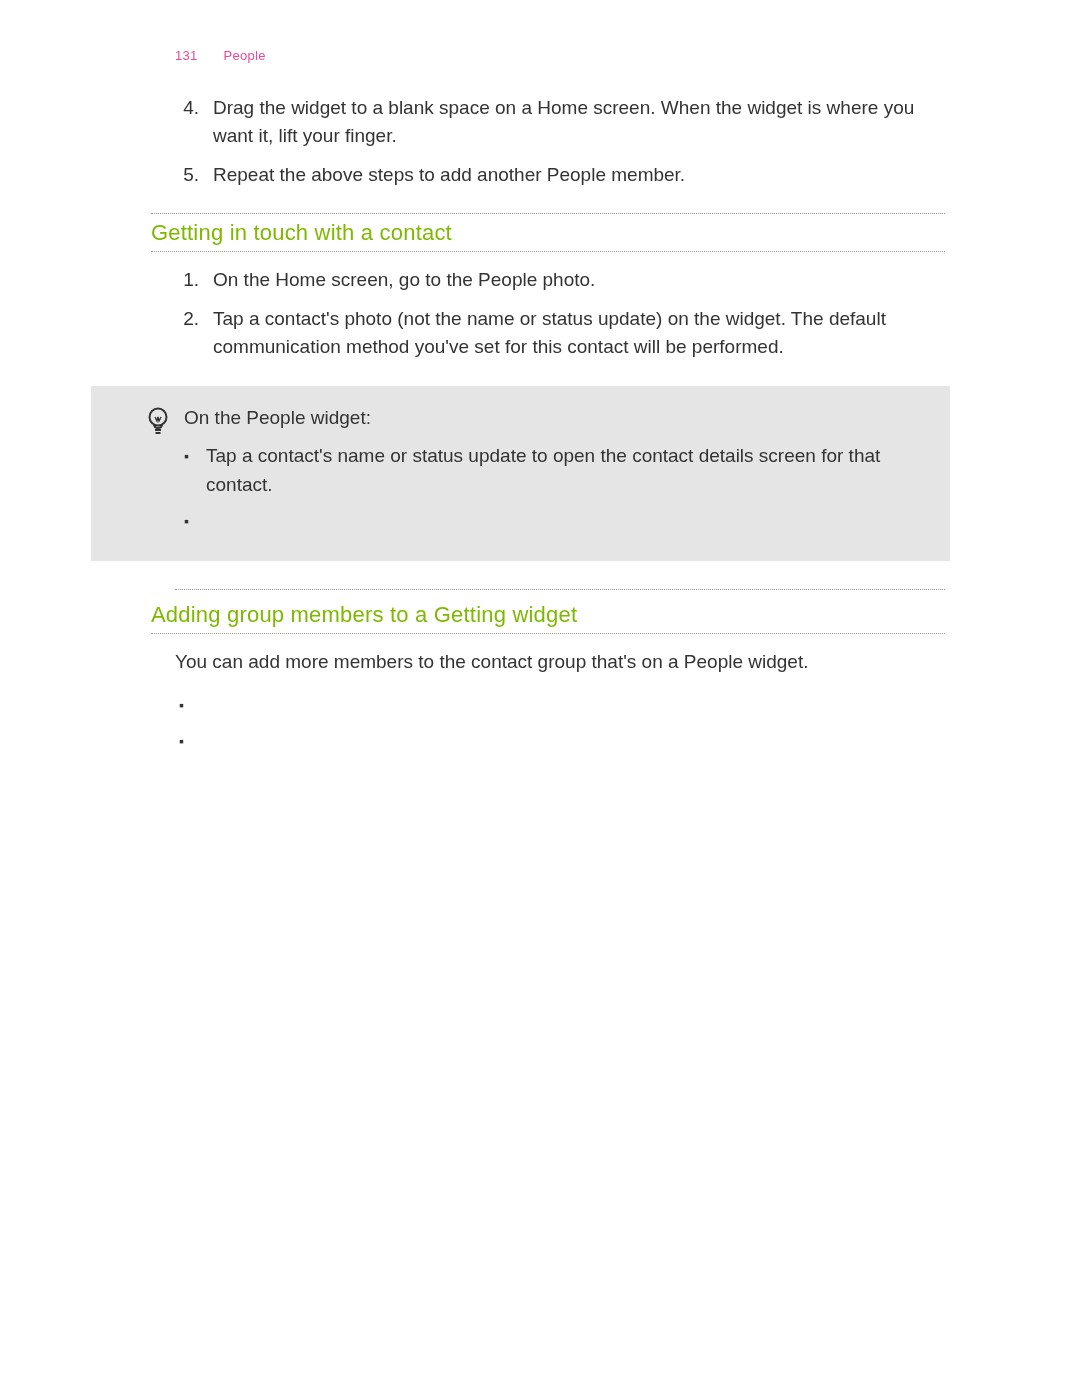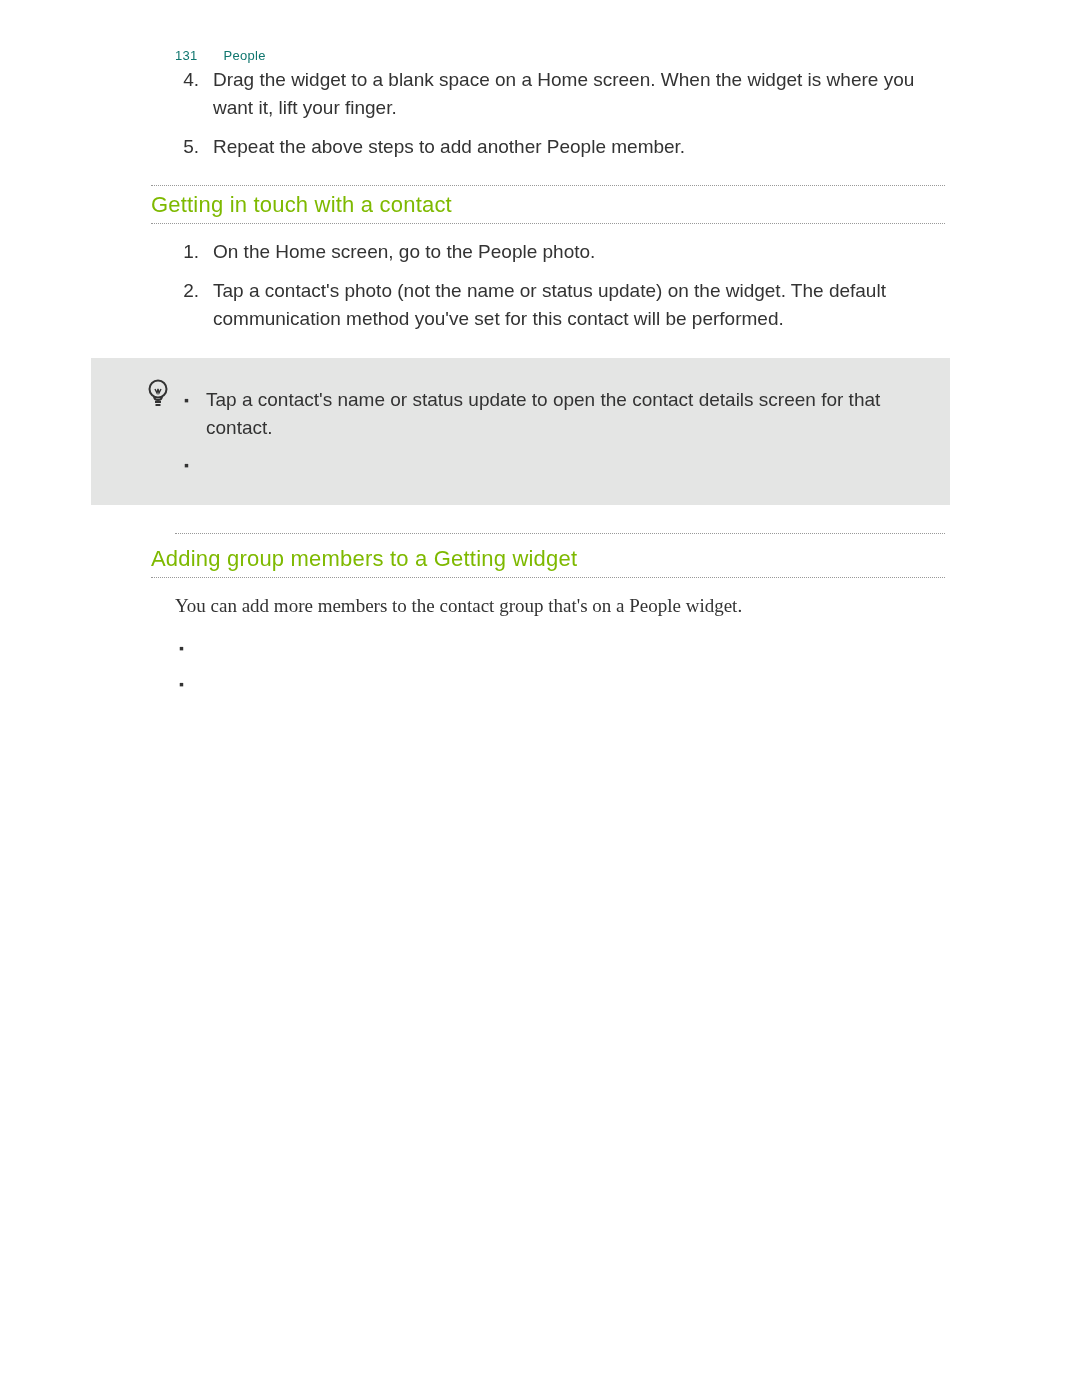--- a/index.html
+++ b/index.html
@@ -10,22 +10,23 @@
       width: 1080px;
       height: 1397px;
       font-size: 19px;
       line-height: 1.5;
     }
     .page {
       padding: 46px 135px 0 135px;
     }
     .page-header {
       font-size: 13px;
-      color: #0f766e;
+      color: #ec4899;
       margin-left: 40px;
+      margin-bottom: 28px;
       letter-spacing: 0.3px;
     }
     .page-header .pgnum { margin-right: 22px; }
     .ol {
       list-style: none;
       margin-left: 40px;
       margin-bottom: 24px;
     }
     .ol .li {
       display: flex;
@@ -68,21 +69,21 @@
     .inline-icon {
       display: inline-block;
       width: 20px;
       height: 20px;
       background: #414141;
       vertical-align: -3px;
       position: relative;
       margin: 0 2px;
     }
     .inline-icon svg { position: absolute; inset: 0; }
-    .intro { margin-left: 40px; margin-bottom: 14px; margin-top: 6px; font-family: Liberation Serif, serif; }
+    .intro { margin-left: 40px; margin-bottom: 14px; margin-top: 6px; }
     .dotted-rule {
       border: none;
       border-top: 1px dotted #999;
       margin-left: 40px;
       margin-bottom: 6px;
     }
   </style>
 </head>
 <body>
 
@@ -121,20 +122,21 @@
     <span class="tip-icon">
       <svg width="24" height="30" viewBox="0 0 24 30">
         <circle cx="12" cy="11" r="8.5" fill="none" stroke="#333" stroke-width="2"></circle>
         <path d="M8 18 Q8 22 12 22 Q16 22 16 18" fill="none" stroke="#333" stroke-width="2"></path>
         <line x1="9" y1="24" x2="15" y2="24" stroke="#333" stroke-width="2"></line>
         <line x1="9.5" y1="27" x2="14.5" y2="27" stroke="#333" stroke-width="2"></line>
         <path d="M9 11 L11 15 L12 11 L13 15 L15 11" fill="none" stroke="#333" stroke-width="1.4"></path>
       </svg>
     </span>
     <div class="tip-body">
+      <div>On the People widget:</div>
       <ul class="ul">
         <li class="li">
           <span class="bullet">▪</span>
           <span class="txt">Tap a contact's name or status update to open the contact details screen for that contact.</span>
         </li>
         <li class="li">
           <span class="bullet">▪</span>
         </li>
       </ul>
     </div>

